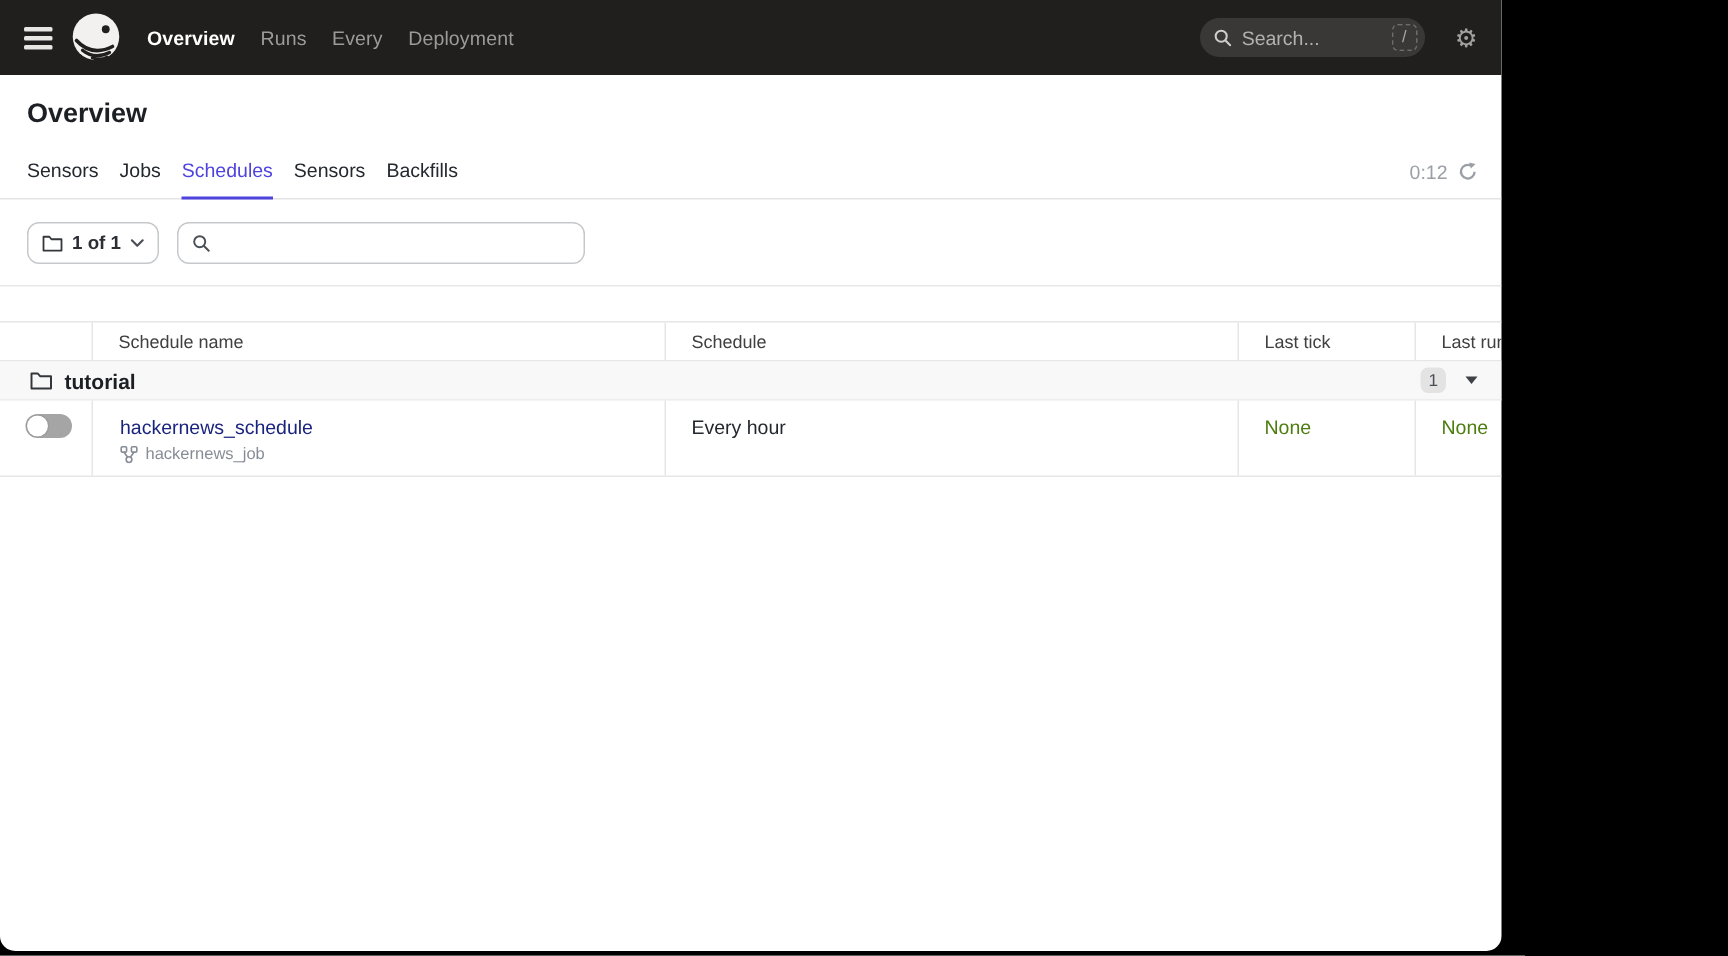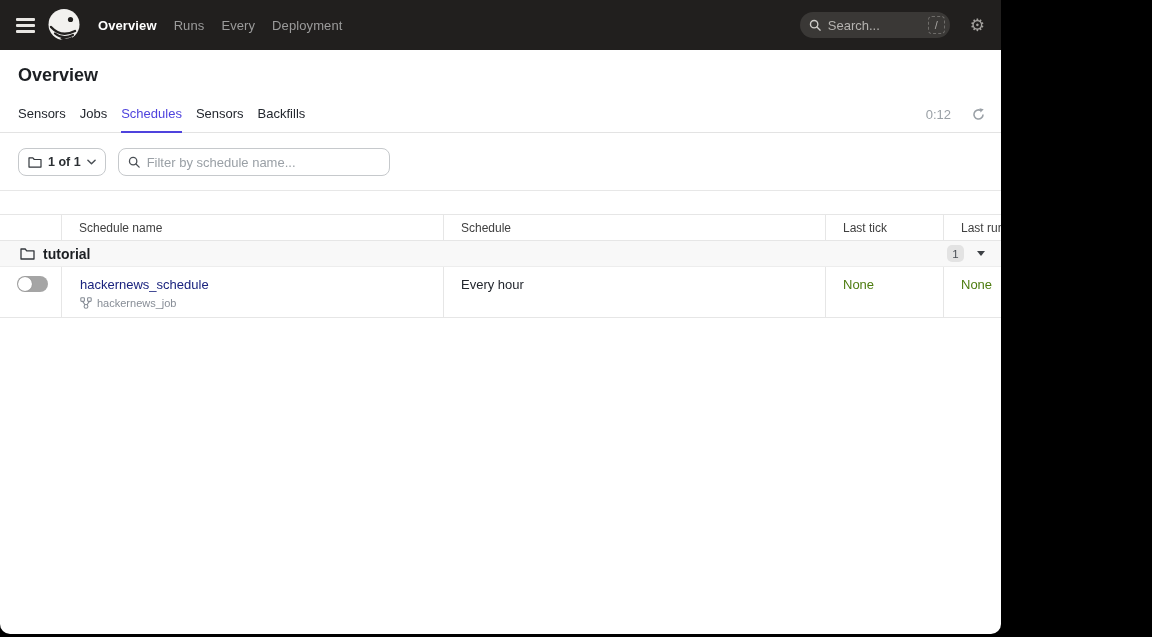--- a/index.html
+++ b/index.html
@@ -28,21 +28,21 @@
 
   
   .page-header { padding:15px 18px 0 18px; }
   .page-title { font-size:18px; font-weight:700; color:#1c1f23; }
 
   
   .tabs-row { display:flex; align-items:center; padding:0 16px 0 18px; margin-top:11px; border-bottom:1px solid #e3e3e3; }
   .tab { font-size:13px; color:#23272e; padding:9px 0 11px; margin-right:14px; cursor:pointer; position:relative; }
   .tab.active { color:#4F43DD; }
   .tab.active::after { content:""; position:absolute; left:0; right:0; bottom:-1px; height:2px; background:#4F43DD; }
-  .refresh-area { margin-left:auto; display:flex; align-items:center; gap:21px; color:#9aa0a6; font-size:13px; }
+  .refresh-area { margin-left:auto; display:flex; align-items:center; gap:7px; color:#9aa0a6; font-size:13px; }
   .refresh-icon { cursor:pointer; display:flex; }
 
   
   .filter-bar { display:flex; align-items:center; gap:12px; padding:15px 18px 14px; border-bottom:1px solid #e7e7e7; }
   .repo-btn { display:flex; align-items:center; gap:6px; height:28px; padding:0 9px;
               border:1px solid #c6c9cc; border-radius:8px; background:#fff; font-size:12.5px;
               font-weight:600; color:#2b2f33; cursor:pointer; }
   .filter-input-wrap { display:flex; align-items:center; width:272px; height:28px;
               border:1px solid #c6c9cc; border-radius:8px; padding:0 9px; background:#fff; }
   .filter-input-wrap input { flex:1; min-width:0; border:none; outline:none; font-size:13px;
@@ -146,21 +146,20 @@
         <span>1 of 1</span>
         <svg width="9" height="6" viewBox="0 0 10 6">
           <polyline points="1,1 5,5 9,1" fill="none" stroke="#4a4f55" stroke-width="1.6" stroke-linecap="round" stroke-linejoin="round"></polyline>
         </svg>
       </button>
       <div class="filter-input-wrap">
         <svg width="12" height="12" viewBox="0 0 14 14">
           <circle cx="6" cy="6" r="4.3" fill="none" stroke="#4a4f55" stroke-width="1.5"></circle>
           <line x1="9.3" y1="9.3" x2="13" y2="13" stroke="#4a4f55" stroke-width="1.5" stroke-linecap="round"></line>
         </svg>
-        <input placeholder="Filter by schedule name..." style="">
       </div>
     </div>
 
     <div class="table-gap"></div>
 
     <div>
       <div class="thead grid-cols">
         <div class="th"></div>
         <div class="th">Schedule name</div>
         <div class="th">Schedule</div>

